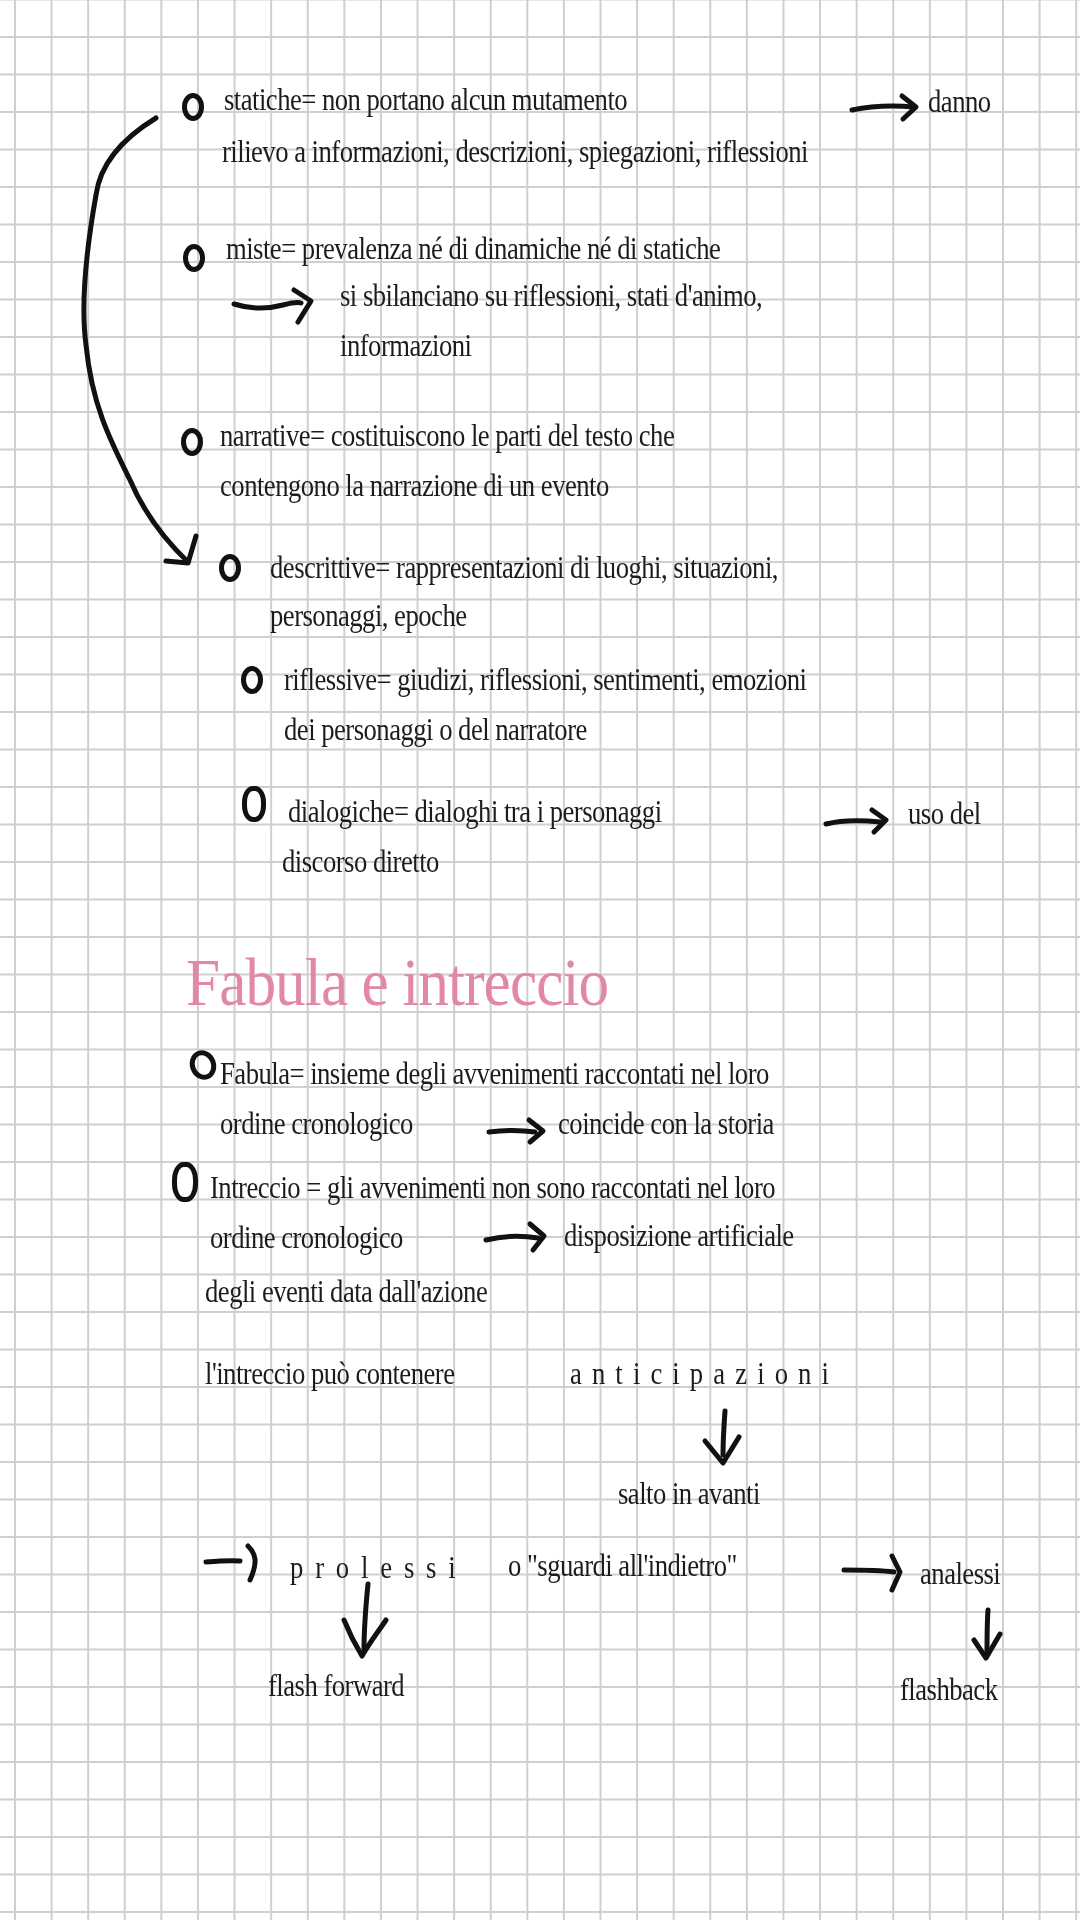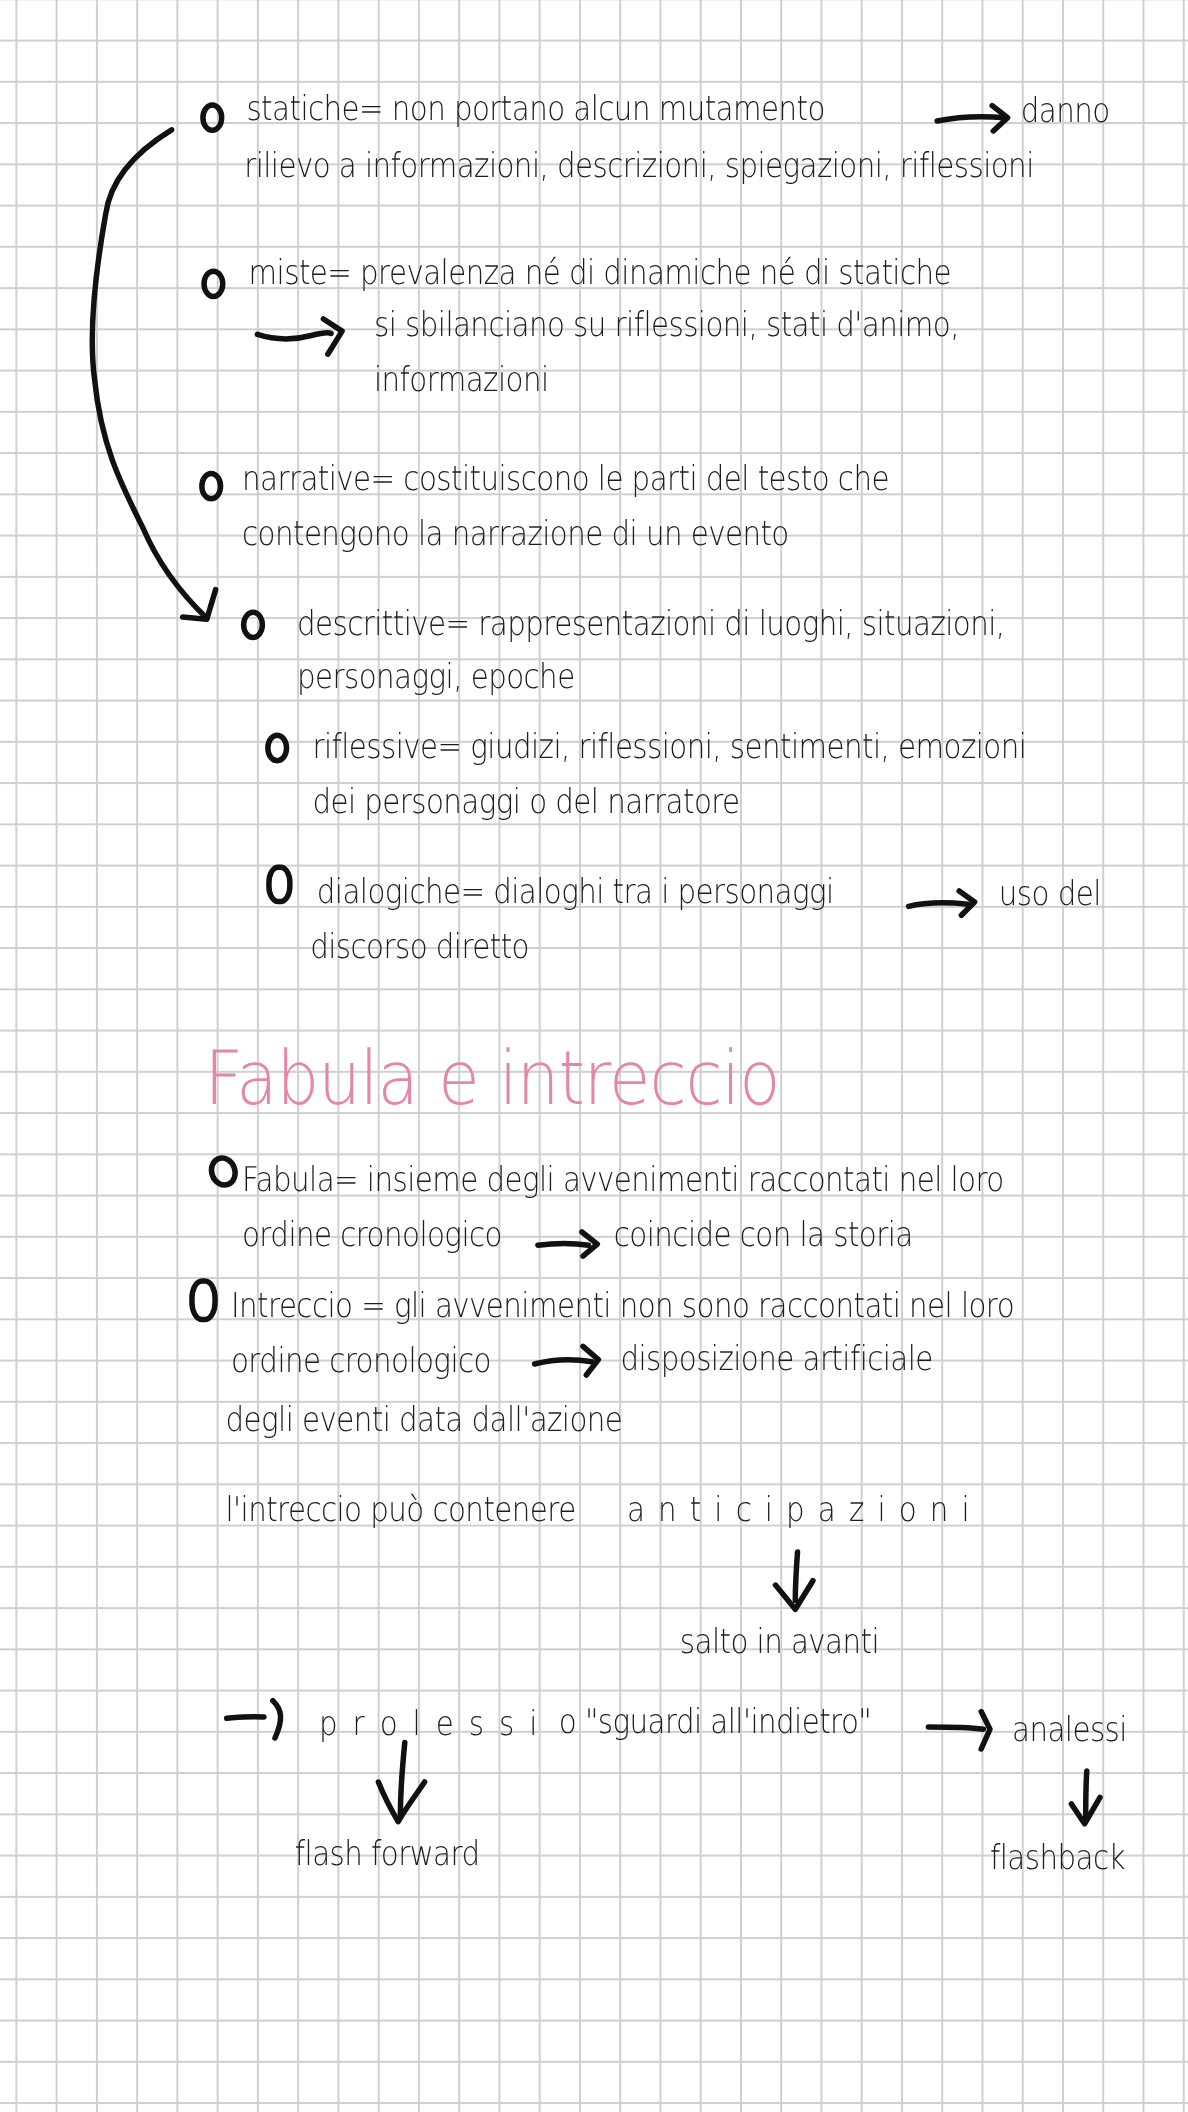--- a/index.html
+++ b/index.html
@@ -16,20 +16,21 @@
         linear-gradient(to right, #cfcfcf 0, #cfcfcf 2px, transparent 2px),
         linear-gradient(to bottom, #cfcfcf 0, #cfcfcf 2px, transparent 2px);
       background-size: 36.6px 37.5px, 36.6px 37.5px;
       background-position: 14px 0, 0 36px;
       font-family: "DejaVu Sans", sans-serif;
       color: #1a1a1a;
     }
     .page {
       position: absolute;
       inset: 0;
+      font-family: Liberation Serif, serif;
     }
     .line {
       position: absolute;
       white-space: nowrap;
       font-size: 31px;
       letter-spacing: -0.6px;
       line-height: 1;
       font-weight: 300;
       color: #1c1c1c;
       transform: scaleX(0.86);

